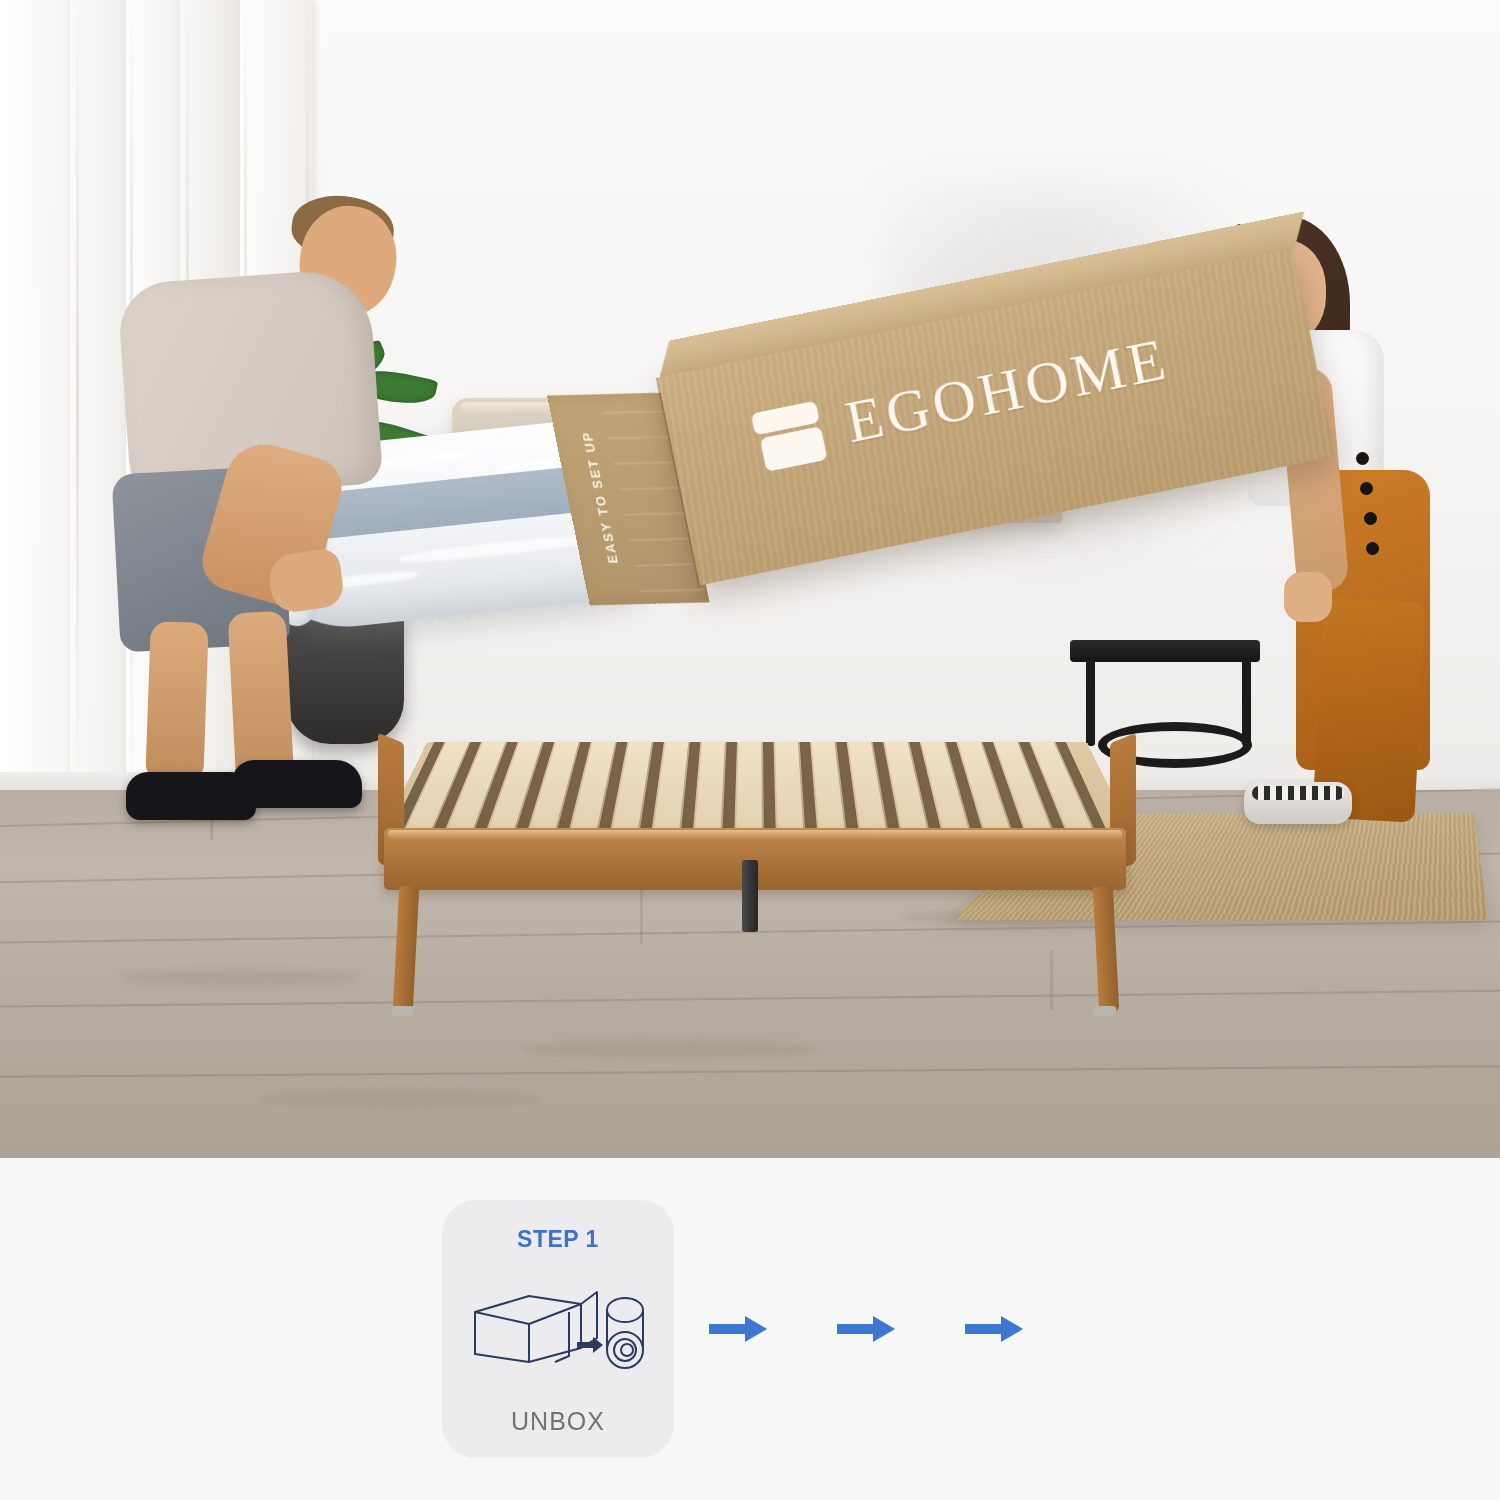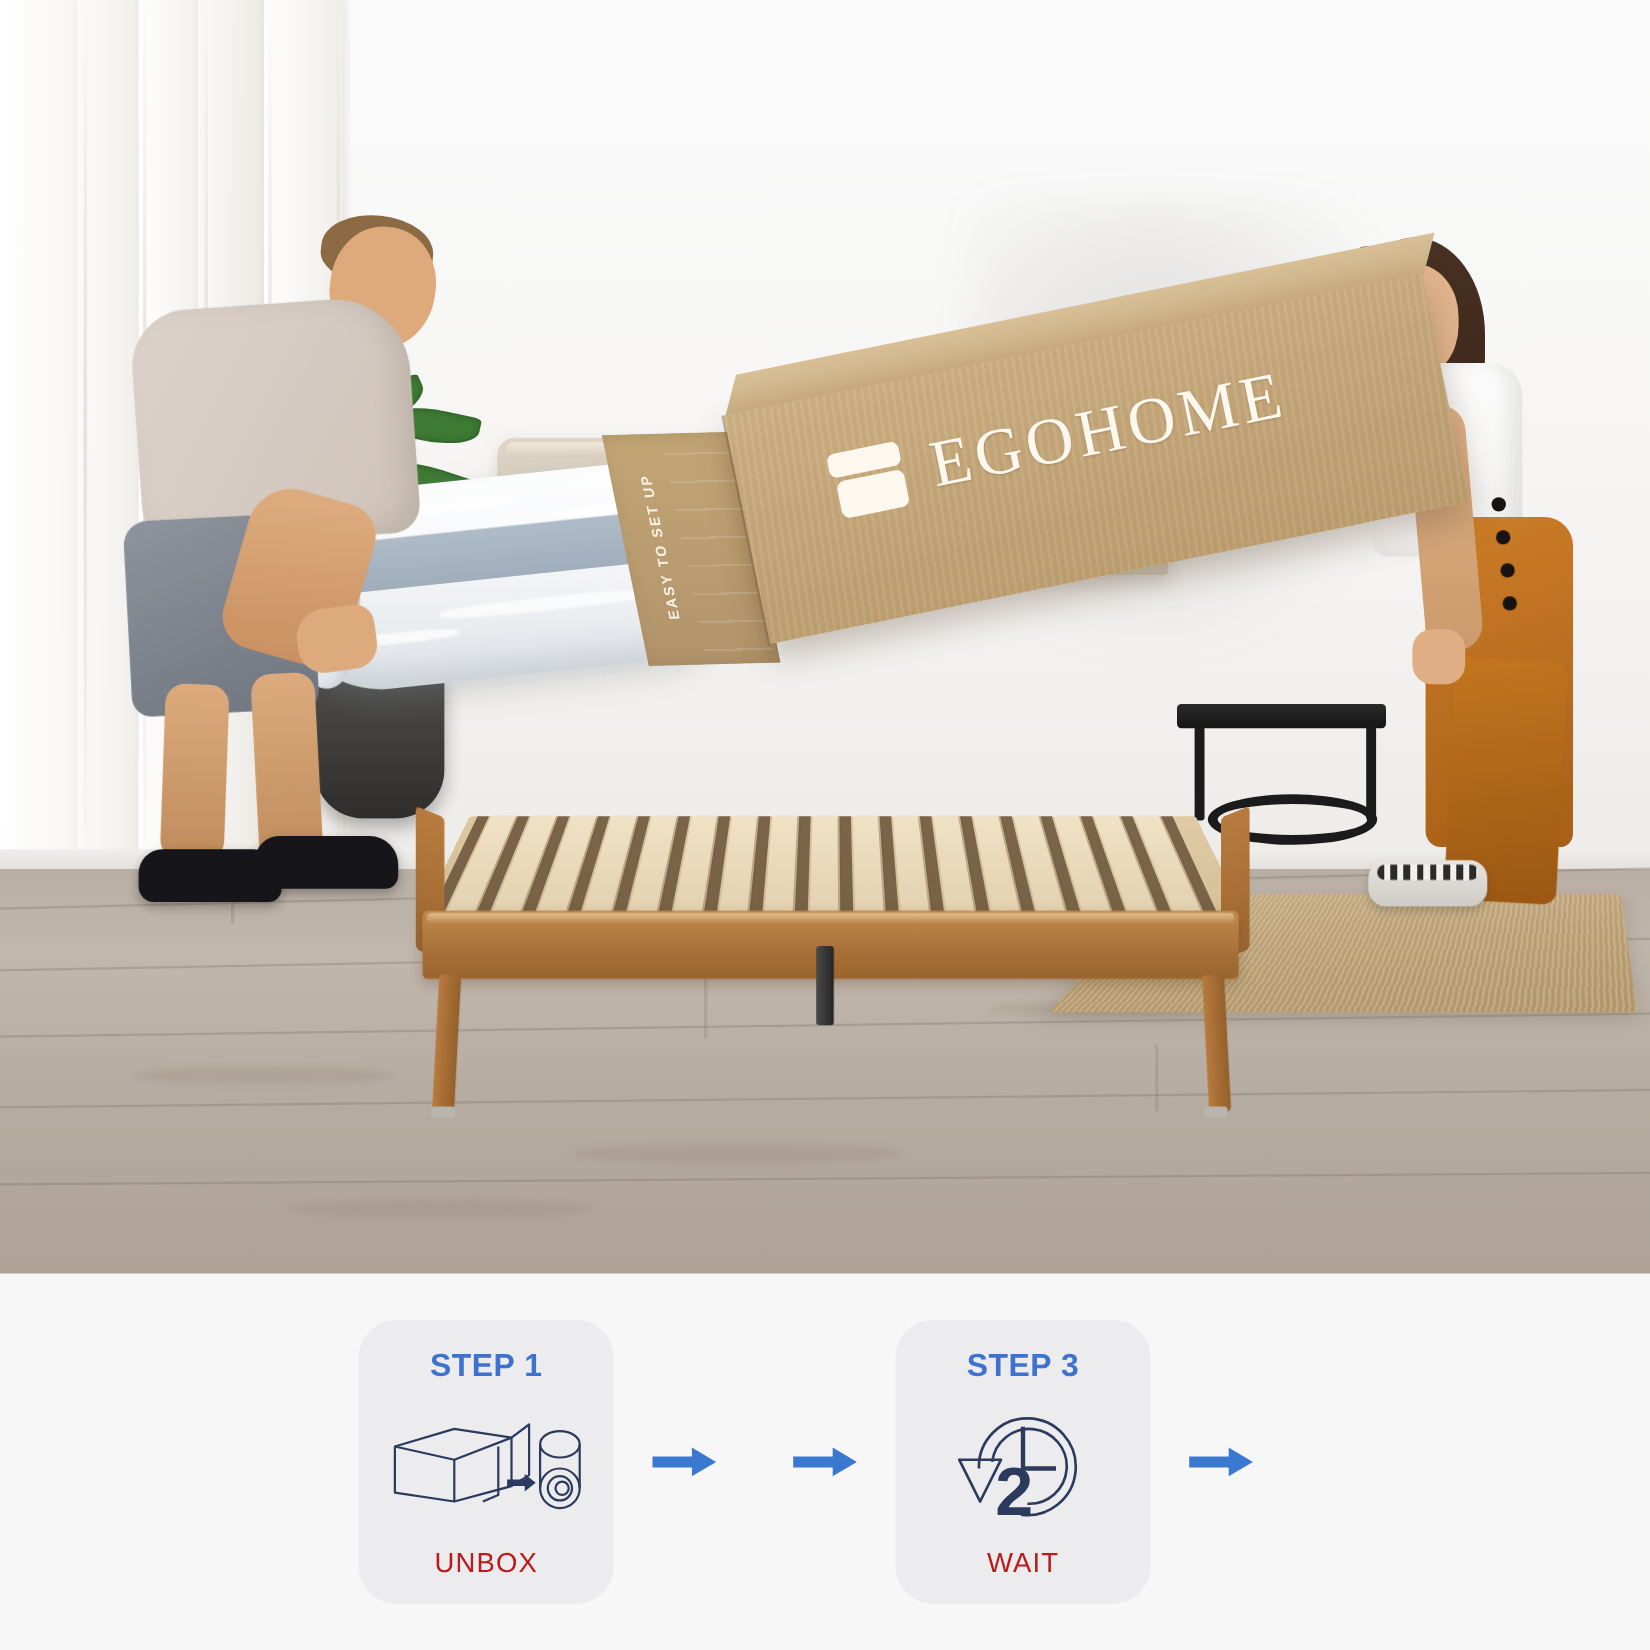--- a/index.html
+++ b/index.html
@@ -198,23 +198,23 @@
         text-shadow:0 2px 6px rgba(255,255,255,.85);}
   .hl-blue{color:#3d73cf;}
   .hl-navy{color:#2c3a5d;}
 
   
   .steps{position:absolute;left:0;top:1158px;width:1500px;height:342px;
         background:#f7f7f8;display:flex;align-items:center;justify-content:center;gap:0;}
   .step-card{width:232px;height:258px;background:#ececee;border-radius:34px;
         display:flex;flex-direction:column;align-items:center;justify-content:flex-start;
         padding-top:26px;box-sizing:border-box;}
-  .step-title{font-size:29px;font-weight:700;color:#3d73cf;letter-spacing:.5px;}
+  .step-title{font-size:23px;font-weight:700;color:#3d73cf;letter-spacing:.5px;}
   .step-art{flex:1;display:flex;align-items:center;justify-content:center;width:100%;}
-  .step-label{font-size:25px;color:#b91c1c;letter-spacing:1px;padding-bottom:22px;}
+  .step-label{font-size:25px;color:#737373;letter-spacing:1px;padding-bottom:22px;}
   .gap-arrow{width:128px;height:258px;display:flex;align-items:center;justify-content:center;}
   .arrow-svg{display:block;}
 </style>
 </head>
 <body>
 
 <div id="page">
 
   <div class="hero">
 
@@ -416,35 +416,20 @@
       </svg>
     </div>
 
 
     <div class="gap-arrow">
       <svg class="arrow-svg" width="58" height="26" viewBox="0 0 58 26">
         <path d="M0 8 H36 V0 L58 13 L36 26 V18 H0 Z" fill="#3a79cf"></path>
       </svg>
     </div>
 
-    <div class="step-card">
-      <div class="step-title">STEP 3</div>
-      <div class="step-art">
-        <svg width="128" height="124" viewBox="0 0 128 124">
-          <g fill="none" stroke="#2c3a5d" stroke-width="2.4">
-            <path d="M24 64 A44 44 0 1 1 62 106"></path>
-            <path d="M36 58 A34 34 0 1 1 68 96"></path>
-            <path d="M64 28 L64 64 L92 64" stroke-width="4" stroke-linecap="square"></path>
-          </g>
-          <path d="M6 56 L44 56 L25 94 Z" fill="none" stroke="#2c3a5d" stroke-width="2.4" stroke-linejoin="round"></path>
-          <text x="56" y="106" font-family="'Liberation Sans',sans-serif" font-size="62" font-weight="700" fill="#2c3a5d" text-anchor="middle">2</text>
-        </svg>
-      </div>
-      <div class="step-label">WAIT</div>
-    </div>
 
     <div class="gap-arrow">
       <svg class="arrow-svg" width="58" height="26" viewBox="0 0 58 26">
         <path d="M0 8 H36 V0 L58 13 L36 26 V18 H0 Z" fill="#3a79cf"></path>
       </svg>
     </div>
 
 
   </div>
 

